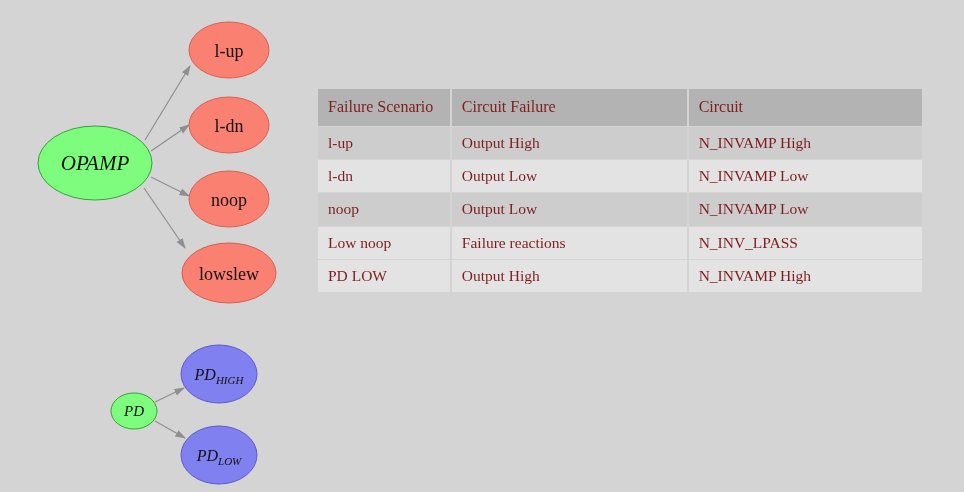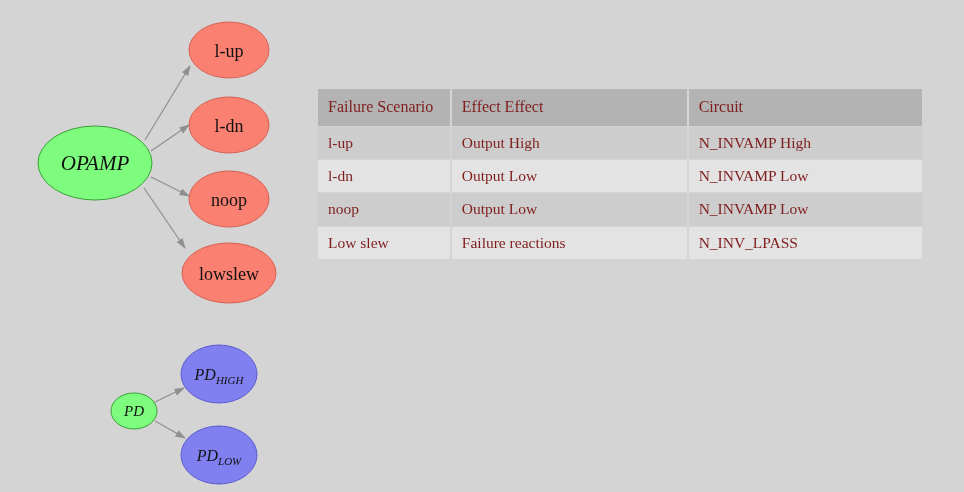--- a/index.html
+++ b/index.html
@@ -138,42 +138,47 @@
         <tspan>PD</tspan><tspan font-size="11" dy="4">LOW</tspan>
       </text>
     </g>
   </svg>
 
   <div class="table-wrap">
     <table class="fail-table">
       <thead>
         <tr>
           <th class="col-scenario">Failure Scenario</th>
-          <th class="col-effect">Effect Effect</th>
+          <th class="col-effect">Circuit Failure</th>
           <th class="col-symptom">Circuit</th>
         </tr>
       </thead>
       <tbody>
         <tr class="odd">
           <td>l-up</td>
           <td>Output High</td>
           <td>N_INVAMP High</td>
         </tr>
         <tr class="even">
           <td>l-dn</td>
           <td class="indent-1">Output Low</td>
           <td>N_INVAMP Low</td>
         </tr>
         <tr class="odd">
           <td>noop</td>
           <td>Output Low</td>
           <td>N_INVAMP Low</td>
         </tr>
         <tr class="even">
-          <td>Low slew</td>
+          <td>Low noop</td>
           <td>Failure reactions</td>
           <td>N_INV_LPASS</td>
+        </tr>
+        <tr class="even">
+          <td>PD LOW</td>
+          <td>Output High</td>
+          <td>N_INVAMP High</td>
         </tr>
       </tbody>
     </table>
   </div>
 
 </div>
 
 </body></html>

